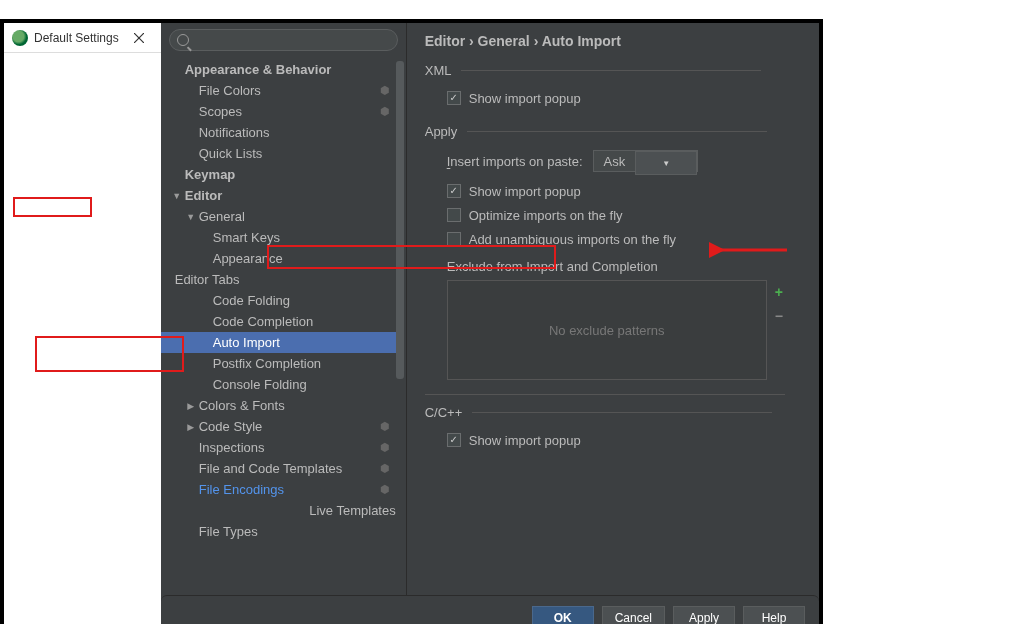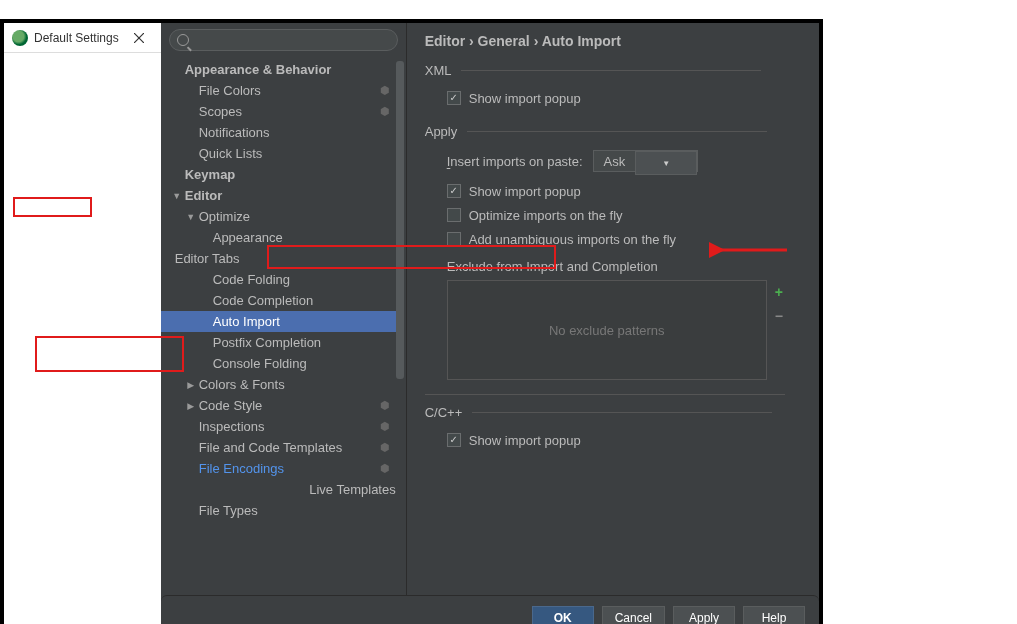--- a/index.html
+++ b/index.html
@@ -343,21 +343,25 @@
               <div class="row bold" style="padding-left: 10px;">
                 <span class="arrow"></span>
                 <span class="label">Keymap</span>
               </div>
               <div class="row bold" style="padding-left: 10px;">
                 <span class="arrow">▼</span>
                 <span class="label">Editor</span>
               </div>
               <div class="row" style="padding-left: 24px;">
                 <span class="arrow">▼</span>
-                <span class="label">Optimize</span>
+                <span class="label">General</span>
+              </div>
+              <div class="row" style="padding-left: 38px;">
+                <span class="arrow"></span>
+                <span class="label">Smart Keys</span>
               </div>
               <div class="row" style="padding-left: 38px;">
                 <span class="arrow"></span>
                 <span class="label">Appearance</span>
               </div>
               <div class="row" style="">
                 <span class="arrow"></span>
                 <span class="label">Editor Tabs</span>
               </div>
               <div class="row" style="padding-left: 38px;">

